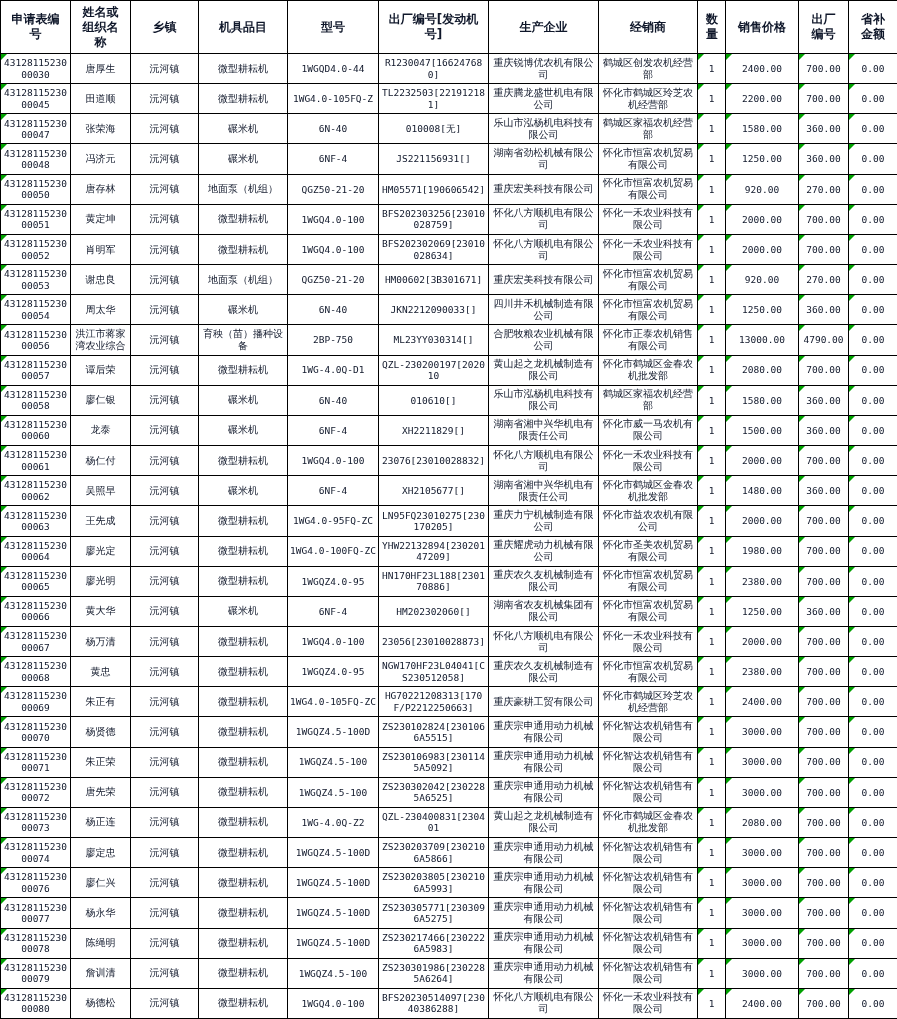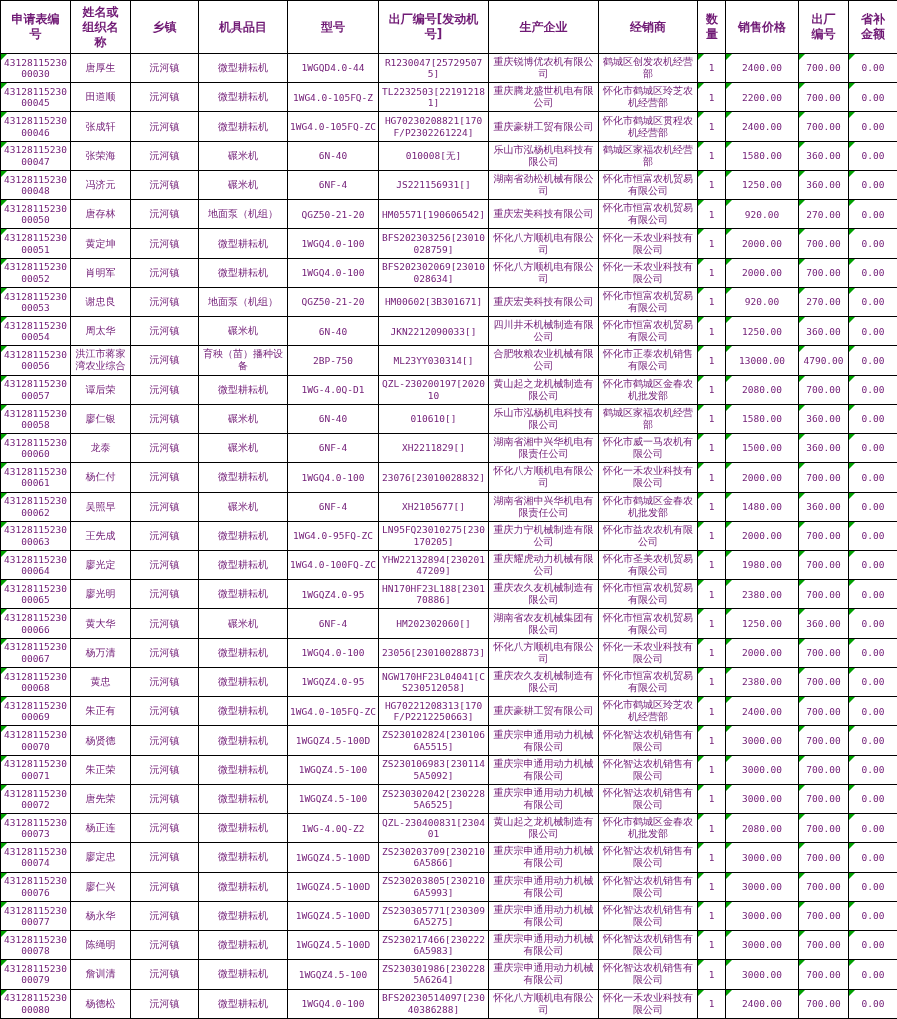--- a/index.html
+++ b/index.html
@@ -1,18 +1,18 @@
 <!DOCTYPE html>
 <html style="--tri: #00A000;"><head>
 <meta charset="utf-8">
 <style>
   html,body{margin:0;padding:0;background:#ffffff;}
   .sheet{width:897px;height:1019px;overflow:hidden;background:#ffffff;}
   table{border-collapse:collapse;table-layout:fixed;width:897px;height:1019px;
-        font-family:"DejaVu Sans",sans-serif;color:#701a75;}
+        font-family:"DejaVu Sans",sans-serif;color:#0f172a;}
   th,td{border:1px solid #000;text-align:center;vertical-align:middle;
         overflow:hidden;word-break:break-all;position:relative;background:#fff;}
   th{font-size:12px;font-weight:bold;padding:0 8px;line-height:1.25;height:52px;}
   td{font-size:10px;padding:0 2px;line-height:1.2;}
   td.mono{font-family:"DejaVu Sans Mono","DejaVu Sans",monospace;font-size:9.5px;}
   td.flag::before{content:"";position:absolute;top:0;left:0;width:0;height:0;
         border-top:6px solid var(--tri,#00A000);border-right:6px solid transparent;}
 </style>
 </head>
 <body>
@@ -49,53 +49,39 @@
           <th>省补金额</th>
         </tr>
     </thead>
     <tbody id="body-rows">
         <tr>
           <td class="mono flag">4312811523000030</td>
           <td>唐厚生</td>
           <td>沅河镇</td>
           <td>微型耕耘机</td>
           <td class="mono">1WGQD4.0-44</td>
-          <td class="mono">R1230047[257295075]</td>
+          <td class="mono">R1230047[166247680]</td>
           <td>重庆锐博优农机有限公司</td>
           <td>鹤城区创发农机经营部</td>
           <td class="mono flag">1</td>
           <td class="mono flag">2400.00</td>
           <td class="mono flag">700.00</td>
           <td class="mono flag">0.00</td>
         </tr>
         <tr>
           <td class="mono flag">4312811523000045</td>
           <td>田道顺</td>
           <td>沅河镇</td>
           <td>微型耕耘机</td>
           <td class="mono">1WG4.0-105FQ-Z</td>
           <td class="mono">TL2232503[221912181]</td>
           <td>重庆腾龙盛世机电有限公司</td>
           <td>怀化市鹤城区玲芝农机经营部</td>
           <td class="mono flag">1</td>
           <td class="mono flag">2200.00</td>
-          <td class="mono flag">700.00</td>
-          <td class="mono flag">0.00</td>
-        </tr>
-        <tr>
-          <td class="mono flag">4312811523000046</td>
-          <td>张成轩</td>
-          <td>沅河镇</td>
-          <td>微型耕耘机</td>
-          <td class="mono">1WG4.0-105FQ-ZC</td>
-          <td class="mono">HG70230208821[170F/P2302261224]</td>
-          <td>重庆豪耕工贸有限公司</td>
-          <td>怀化市鹤城区贯程农机经营部</td>
-          <td class="mono flag">1</td>
-          <td class="mono flag">2400.00</td>
           <td class="mono flag">700.00</td>
           <td class="mono flag">0.00</td>
         </tr>
         <tr>
           <td class="mono flag">4312811523000047</td>
           <td>张荣海</td>
           <td>沅河镇</td>
           <td>碾米机</td>
           <td class="mono">6N-40</td>
           <td class="mono">010008[无]</td>

